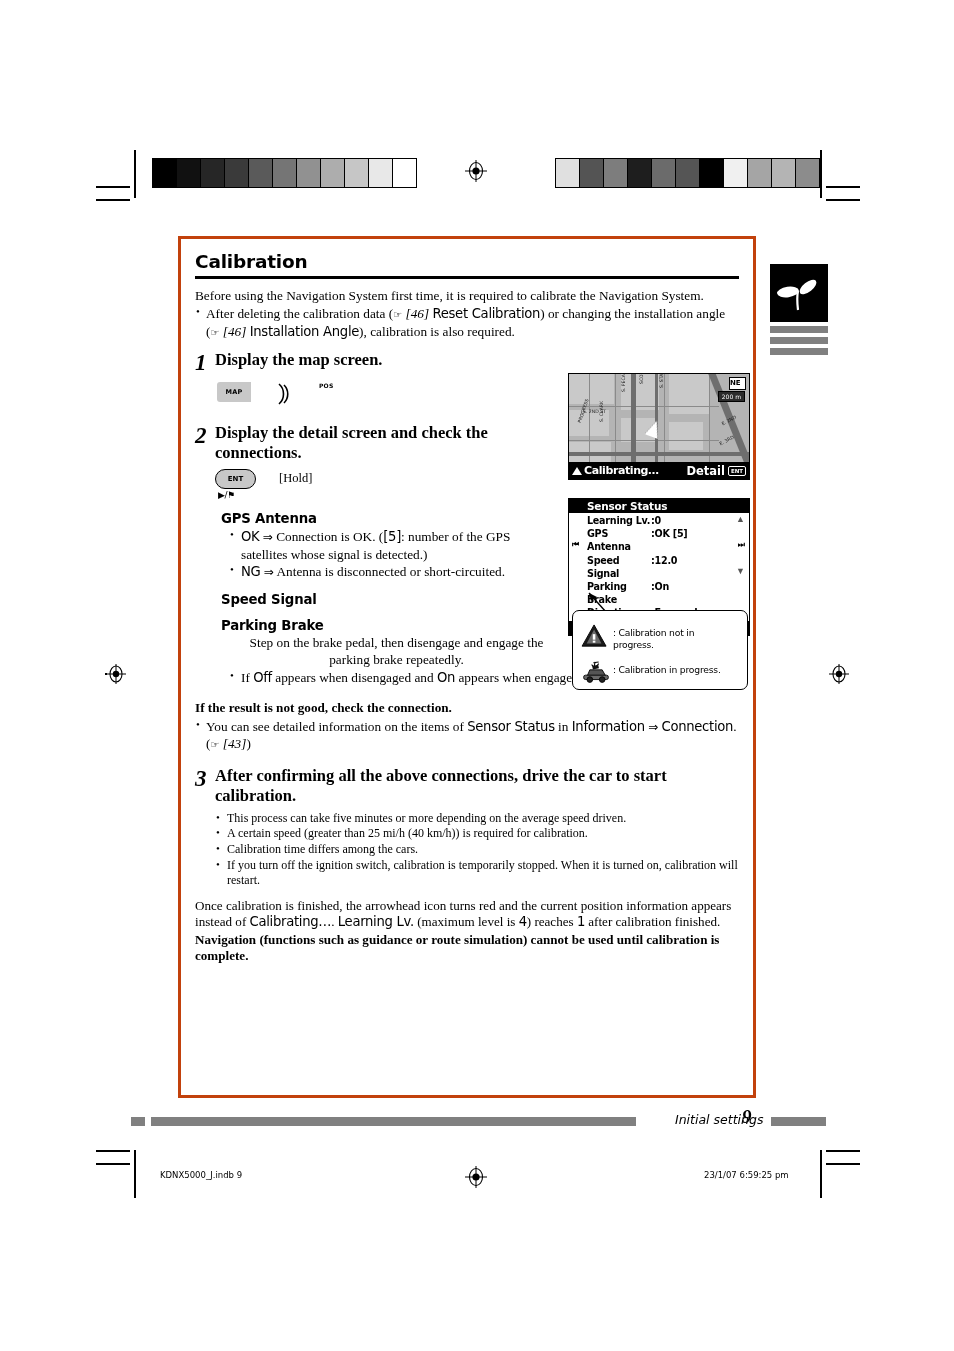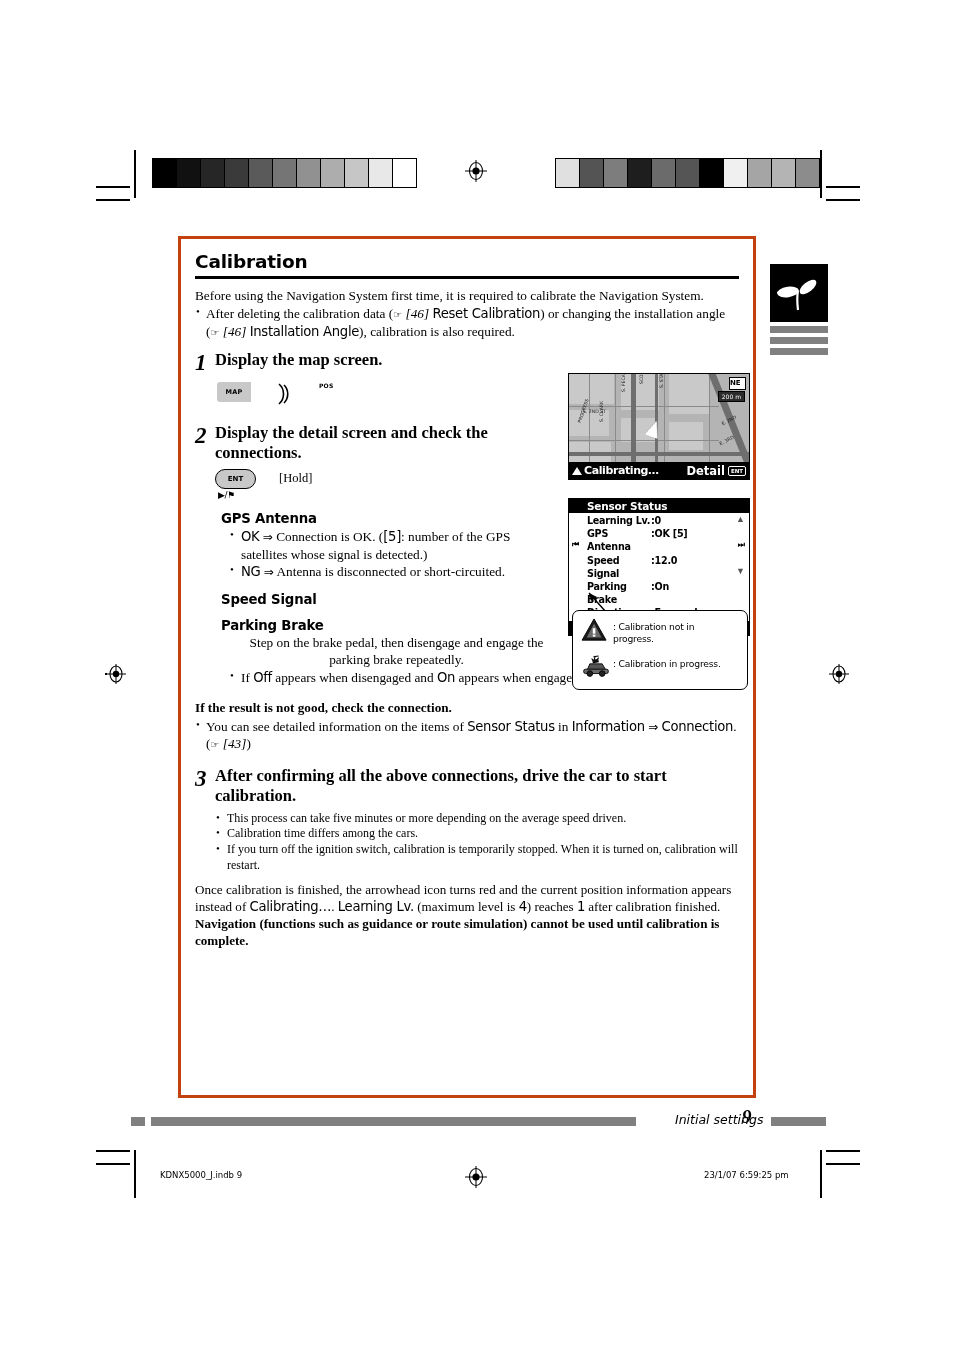--- a/index.html
+++ b/index.html
@@ -297,21 +297,21 @@
   .callout {
     position: absolute;
     left: 572px; top: 610px;
     width: 174px; height: 78px;
     border: 1.3px solid #000;
     border-radius: 7px;
     background: #fff;
   }
   .callout .row {
     display: flex; align-items: flex-start;
-    margin: 7px 0 0 8px;
+    margin: 13px 0 0 8px;
   }
   .callout .row .ic { width: 32px; flex: 0 0 32px; }
   .callout .row .tx {
     font-family: "DejaVu Sans", sans-serif;
     font-size: 9.2px; line-height: 11.5px;
     padding-top: 3px; letter-spacing: -0.2px;
   }
   .callout-tail {
     position: absolute;
     left: 588px; top: 592px;
@@ -507,20 +507,21 @@
 
   
   <div class="step" style="margin-top:13px;">
     <div class="num">3</div>
     <div class="steptext" style="max-width:520px;">After confirming all the above connections, drive the car to start calibration.</div>
   </div>
 
   <div class="step3-body">
     <ul class="dotlist">
       <li>This process can take five minutes or more depending on the average speed driven.</li>
+      <li>A certain speed (greater than 25 mi/h (40 km/h)) is required for calibration.</li>
       <li>Calibration time differs among the cars.</li>
       <li>If you turn off the ignition switch, calibration is temporarily stopped. When it is turned on, calibration will restart.</li>
     </ul>
   </div>
 
   <p class="closing"><span>Once calibration is finished, the arrowhead icon turns red and the current position information appears instead of </span><span class="sans-b">Calibrating…</span><span>. </span><span class="sans-b">Learning Lv.</span><span> (maximum level is </span><span class="sans-b">4</span><span>) reaches </span><span class="sans-b">1</span><span> after calibration finished.</span></p>
 
   <p class="closing bold">Navigation (functions such as guidance or route simulation) cannot be used until calibration is complete.</p>
 </div>
 

